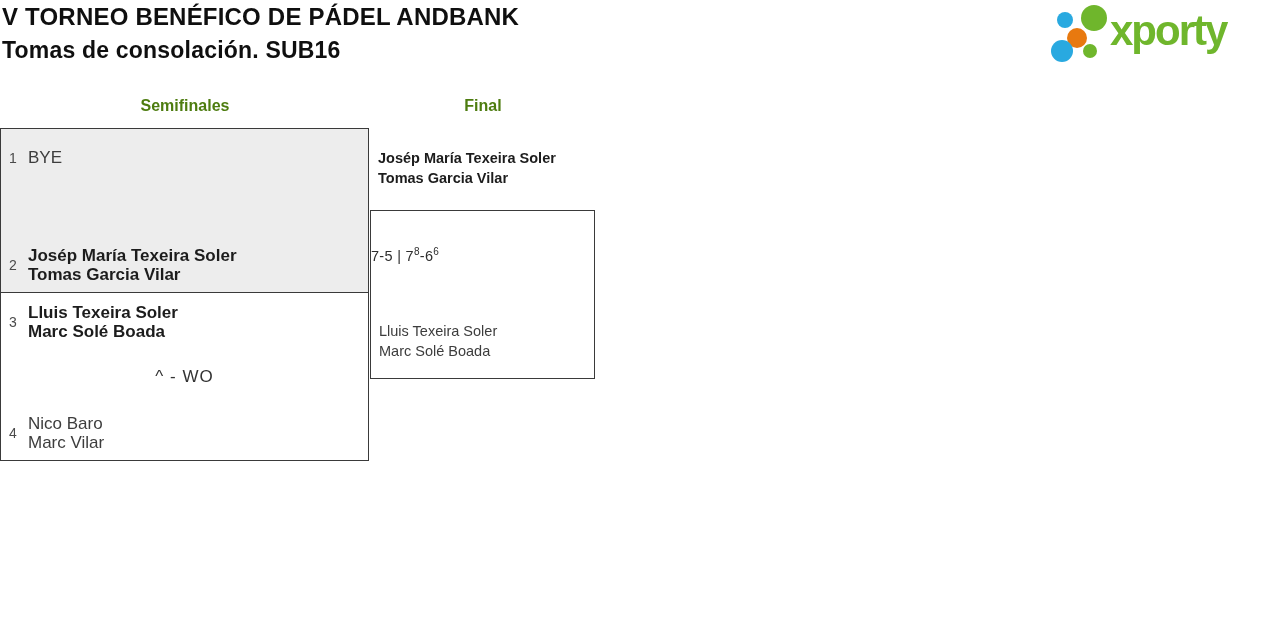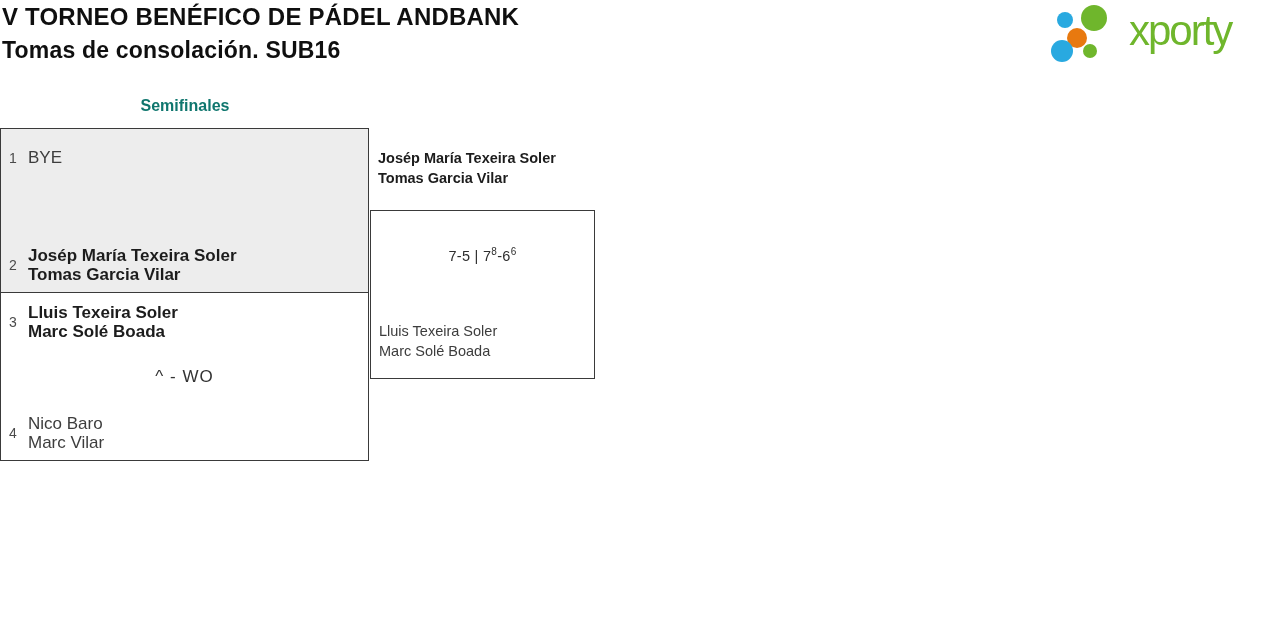--- a/index.html
+++ b/index.html
@@ -7,24 +7,24 @@
               font-family:"Liberation Sans", sans-serif; }
   .page { position:relative; width:1280px; height:520px; background:#fff; }
 
   
   .title    { position:absolute; left:2px; top:3px;  font-size:24px; font-weight:600; color:#0f0f0f; letter-spacing:0.2px; }
   .subtitle { position:absolute; left:2px; top:37px; font-size:23px; font-weight:600; color:#0f0f0f; letter-spacing:0.2px; }
 
   
   .logo { position:absolute; left:1046px; top:2px; display:flex; align-items:flex-start; cursor:pointer; }
   .logo svg { display:block; }
-  .logo-text { color:#6fb62c; font-size:42px; font-weight:400; letter-spacing:-2px; line-height:58px; margin-left:19px; }
+  .logo-text { color:#6fb62c; font-size:42px; font-weight:700; letter-spacing:-2px; line-height:58px; margin-left:0; }
 
   
-  .round-label { position:absolute; top:97px; font-size:16px; font-weight:700; color:#0f766e; text-align:center; }
+  .round-label { position:absolute; top:97px; font-size:16px; font-weight:700; color:#4d7c0f; text-align:center; }
   .rl-semis { left:0;     width:370px; }
   .rl-final { left:370px; width:226px; }
 
   
   .matchbox { position:absolute; left:0; width:369px; border:1px solid #3a3a3a; }
   .match-1  { top:128px; height:165px; background:#ededed; }
   .match-2  { top:293px; height:168px; background:#ffffff; border-top:none; }
   .finalbox { position:absolute; left:370px; top:210px; width:225px; height:169px;
               border:1px solid #3a3a3a; background:#ffffff; }
 
@@ -34,21 +34,21 @@
   .team.slot-bottom { bottom:7px; }
   .seed  { width:19px; flex-shrink:0; font-size:14px; color:#4a4a4a; }
   .names { font-size:17px; line-height:19.5px; color:#3d3d3d; }
   .team.winner .names { font-weight:700; color:#1c1c1c; }
 
   
   .note { position:absolute; top:50%; left:0; right:0; transform:translateY(-50%);
           text-align:center; font-size:17px; color:#333; letter-spacing:1px; }
 
   
-  .final-score { position:absolute; top:37px; left:0; right:0; text-align:center;
+  .final-score { position:absolute; top:37px; left:0; right:0; text-align:left;
                  font-size:14.5px; color:#2e2e2e; letter-spacing:0.3px; }
   .final-score sup { font-size:10px; line-height:0; vertical-align:super; }
   .final-loser { position:absolute; bottom:17px; left:8px; font-size:14.5px; line-height:19.5px; color:#3d3d3d; }
 
   
   .final-winner { position:absolute; left:378px; top:149px; font-size:14.5px;
                   line-height:19.5px; font-weight:700; color:#1c1c1c; }
 </style>
 </head>
 <body>
@@ -63,20 +63,21 @@
       <circle cx="48" cy="16" r="13" fill="#6fb62c"></circle>
       <circle cx="19" cy="18" r="8" fill="#29a9e0"></circle>
       <circle cx="31" cy="36" r="10" fill="#e8790f"></circle>
       <circle cx="16" cy="49" r="11" fill="#29a9e0"></circle>
       <circle cx="44" cy="49" r="7" fill="#6fb62c"></circle>
     </svg>
     <span class="logo-text">xporty</span>
   </div>
 
   <div class="round-label rl-semis">Semifinales</div>
+  <div class="round-label rl-final">Final</div>
 
   <div class="matchbox match-1">
     <div class="team slot-top">
       <span class="seed">1</span>
       <div class="names">
         <div>BYE</div>
       </div>
     </div>
     <div class="team slot-bottom winner">
       <span class="seed">2</span>

